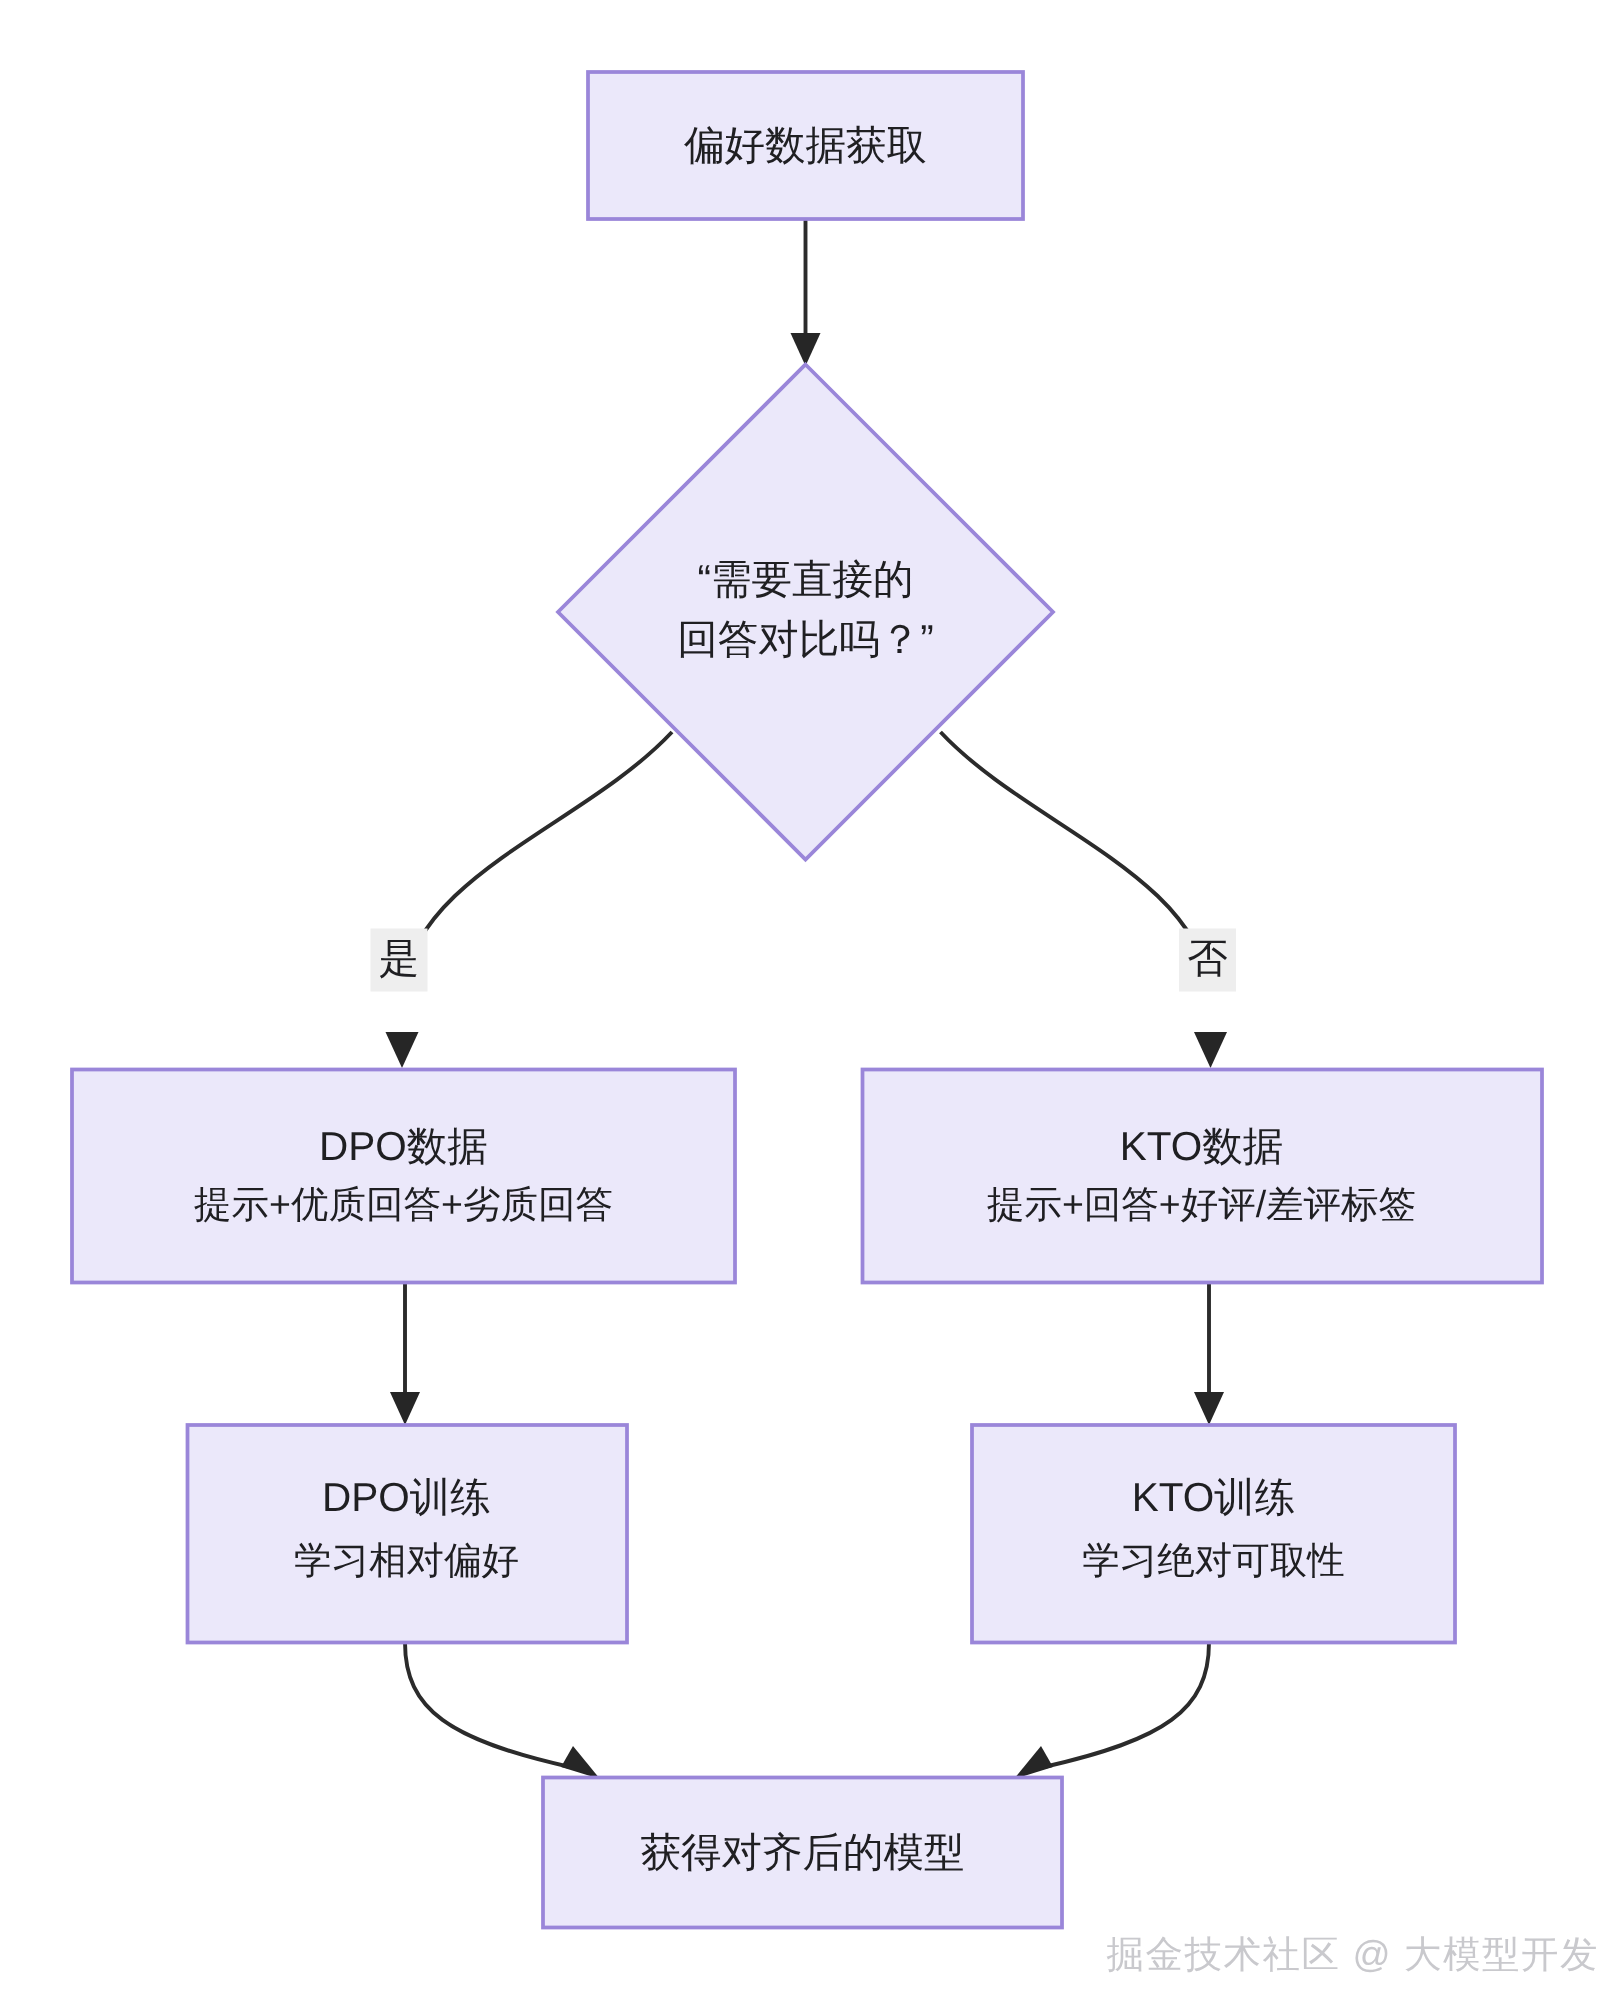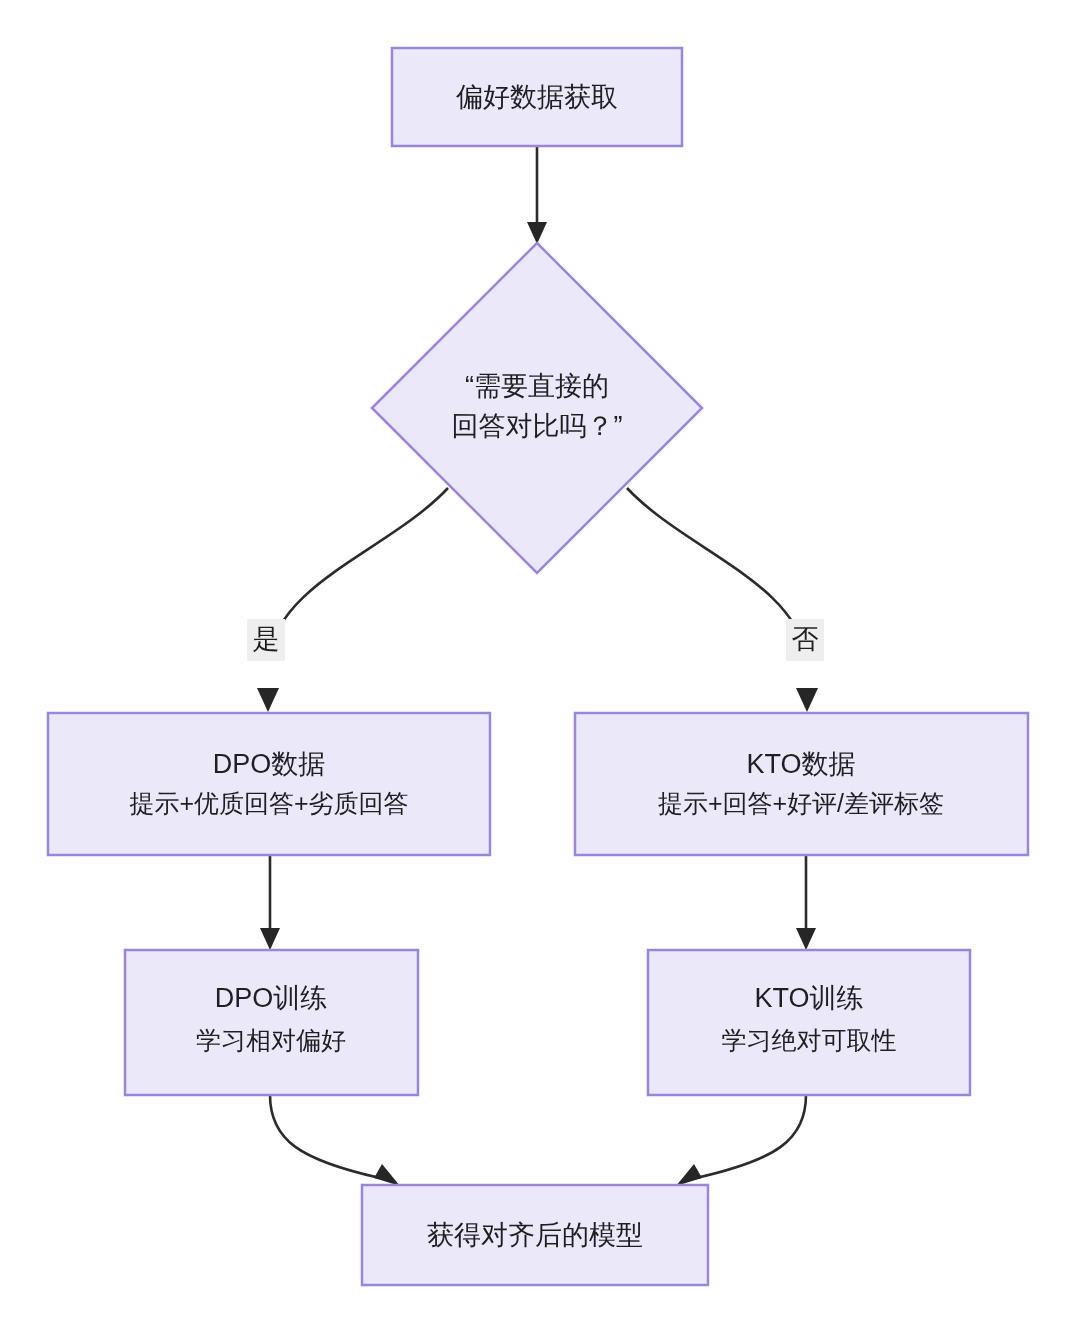--- a/index.html
+++ b/index.html
@@ -168,13 +168,14 @@
       <text class="edge-label-text" x="266" y="641">是</text>
     </g>
 
     <g>
       <rect class="edge-label-bg" x="786" y="619" width="38" height="42"></rect>
       <text class="edge-label-text" x="805" y="641">否</text>
     </g>
 
   </svg>
 
+  <div class="watermark">掘金技术社区 @ 大模型开发</div>
 </div>
 
 </body></html>

